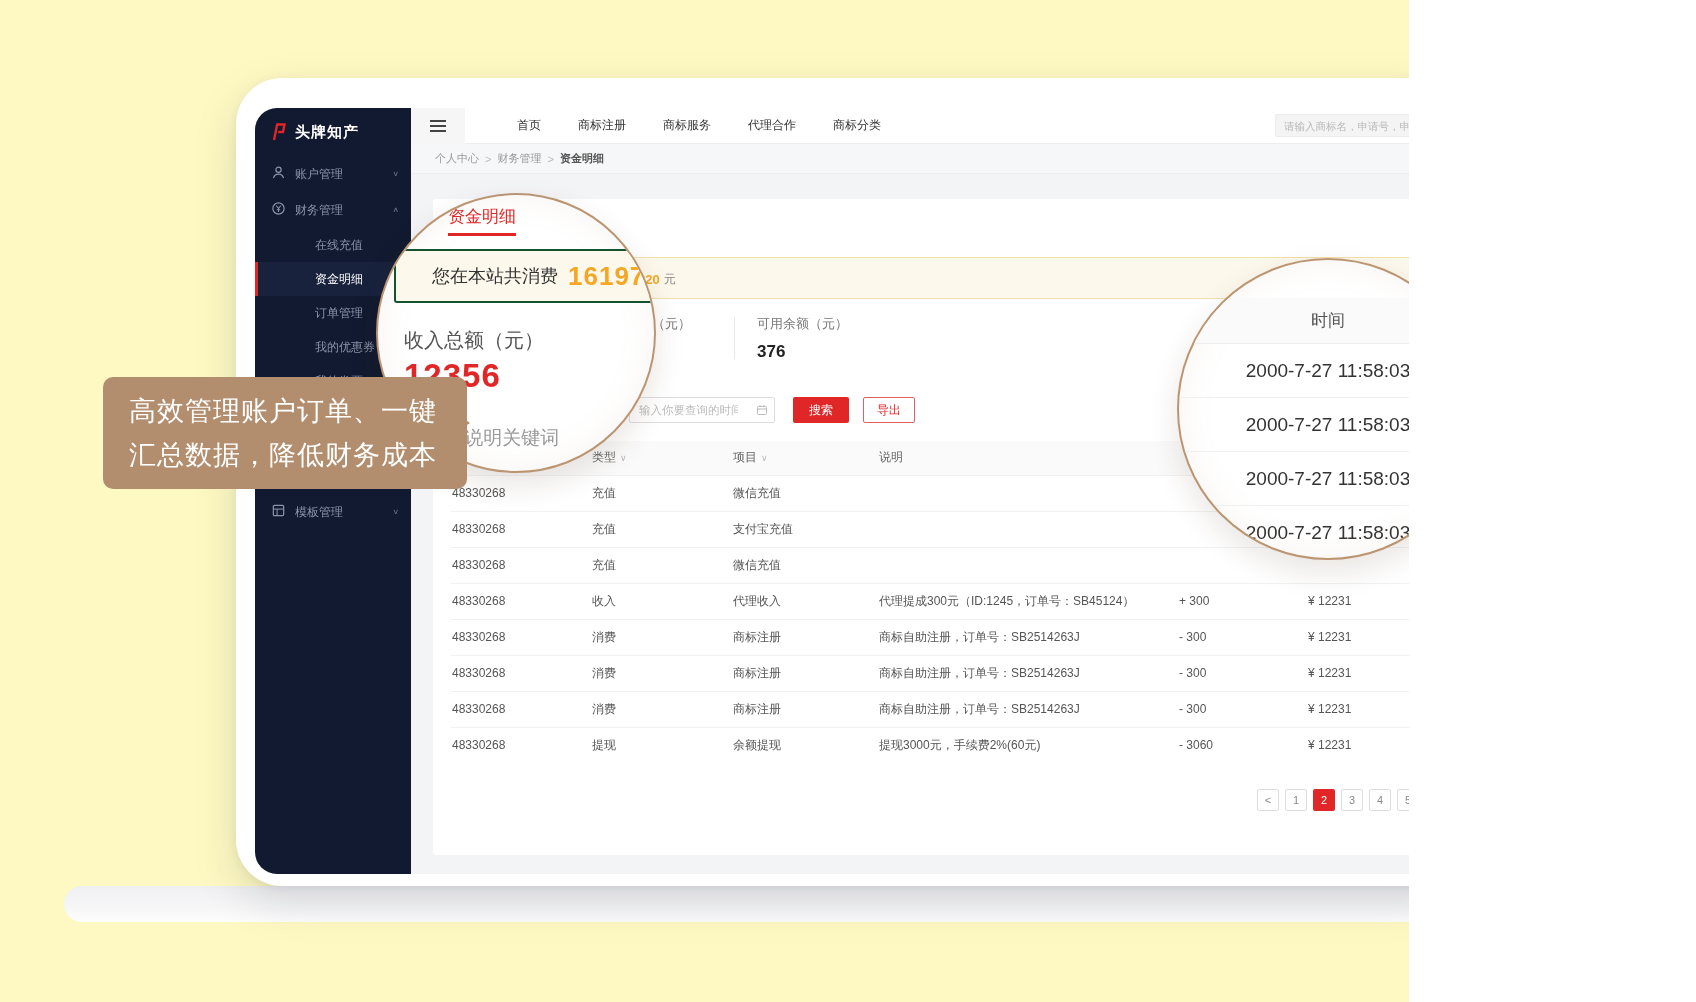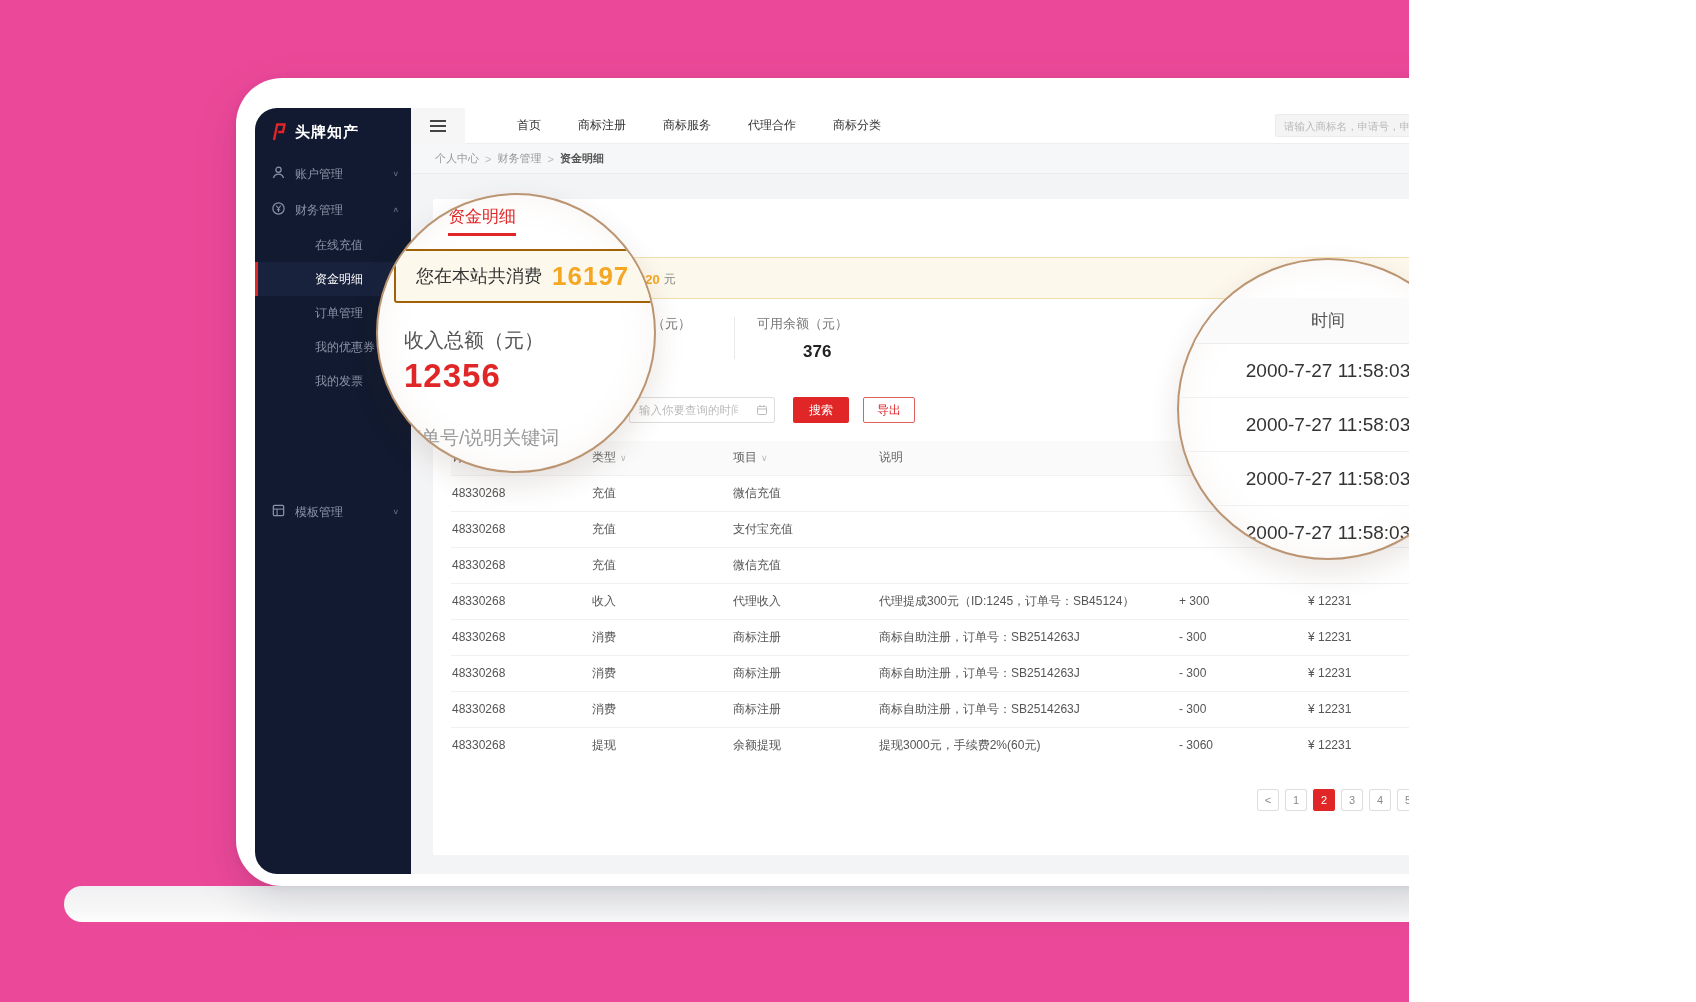--- a/index.html
+++ b/index.html
@@ -1,17 +1,17 @@
 <!DOCTYPE html>
 <html><head>
 <meta charset="utf-8">
 <style>
   html,body{margin:0;padding:0;background:#fff;}
   *{box-sizing:border-box;font-family:"Liberation Sans","DejaVu Sans",sans-serif;}
-  .stage{position:relative;width:1409px;height:1002px;background:#ec4899;overflow:hidden;}
+  .stage{position:relative;width:1409px;height:1002px;background:#fef9c3;overflow:hidden;}
 
   
   .laptop-base{position:absolute;left:64px;top:886px;width:1562px;height:36px;border-radius:20px;
     background:linear-gradient(180deg,#f0f0f2 0%,#f7f7f8 65%,#fdfdfe 100%);}
   .laptop-frame{position:absolute;left:236px;top:78px;width:1224px;height:808px;background:#fff;border-radius:46px;
     box-shadow:0 16px 45px rgba(15,20,40,.13),0 2px 10px rgba(15,20,40,.06);}
   .screen{position:absolute;left:19px;top:30px;right:21px;bottom:12px;border-radius:22px;overflow:hidden;
     display:flex;background:#f3f4f6;}
 
   
@@ -48,21 +48,21 @@
 
   .page-tab{display:inline-block;margin:18px 0 0 24px;color:#e02626;font-size:14px;padding-bottom:7px;
     border-bottom:3px solid #e02626;cursor:pointer;}
   .banner{position:relative;margin:12px 8px 0 16px;height:42px;background:#fdf8ec;border:1px solid #f3dfae;border-radius:2px;}
   .banner-tail{position:absolute;left:188px;top:0;height:42px;display:flex;align-items:center;font-size:12px;}
   .banner-tail .num{color:#f5a623;font-size:13px;font-weight:bold;}
   .banner-tail .unit{color:#888;margin-left:4px;}
 
   .stats{display:flex;margin:16px 0 0 24px;height:66px;align-items:flex-start;}
   .stat-label{font-size:13px;color:#777;}
-  .stat-value{margin-top:9px;font-size:17px;font-weight:bold;color:#222;margin-left:46px;}
+  .stat-value{margin-top:9px;font-size:17px;font-weight:bold;color:#222;}
   .stat-col1{width:195px;}
   .stat-col1 .stat-value{color:#e02626;font-size:20px;}
   .stat-col2{width:82px;}
   .stat-divider{width:1px;height:42px;background:#e9e9ec;margin-top:2px;}
   .stat-col3{padding-left:22px;}
 
   .filter-row{display:flex;align-items:center;margin-top:16px;}
   .filter-spacer{width:196px;flex:0 0 196px;}
   .time-input-wrap{position:relative;width:146px;}
   .time-input{width:146px;height:26px;border:1px solid #ddd;border-radius:2px;font-size:11.5px;color:#666;
@@ -88,21 +88,21 @@
   .page-btn.active{background:#e02626;border-color:#e02626;color:#fff;}
 
   
   .mag-circle{position:absolute;border-radius:50%;background:#fff;border:2px solid #bb9572;overflow:hidden;z-index:20;
     box-shadow:0 12px 30px rgba(70,45,20,.12), inset 0 0 34px rgba(187,149,114,.10);}
   .magl{left:376px;top:193px;width:280px;height:280px;}
   .magr{left:1177px;top:258px;width:302px;height:302px;}
   .magl .mag-tab{position:absolute;left:70px;top:10px;color:#e02626;font-size:17px;padding-bottom:5px;
     border-bottom:3px solid #e02626;white-space:nowrap;}
   .magl .mag-banner{position:absolute;left:16px;top:54px;width:330px;height:54px;background:#fdf8ec;
-    border:2px solid #a16207;border-radius:3px;display:flex;align-items:center;padding-left:20px;white-space:nowrap;}
+    border:2px solid #14532d;border-radius:3px;display:flex;align-items:center;padding-left:36px;white-space:nowrap;}
   .magl .mag-banner .pfx{font-size:18px;color:#333;}
   .magl .mag-banner .amt{font-size:26px;color:#f5a623;font-weight:bold;margin-left:10px;letter-spacing:1px;}
   .magl .mag-stat-label{position:absolute;left:26px;top:132px;font-size:20px;color:#555;white-space:nowrap;}
   .magl .mag-stat-value{position:absolute;left:26px;top:162px;font-size:33px;font-weight:bold;color:#e02626;letter-spacing:1px;}
   .magl .mag-header{position:absolute;left:24px;top:230px;font-size:19px;color:#999;white-space:nowrap;}
   .magr .magr-band{position:absolute;left:0;right:0;top:38px;height:46px;background:#fafafa;border-bottom:1px solid #ededed;
     display:flex;align-items:center;justify-content:center;font-size:17px;color:#555;}
   .magr .magr-rows{position:absolute;left:0;right:0;top:84px;}
   .magr .magr-row{height:54px;border-bottom:1px solid #f0f0f1;display:flex;align-items:center;justify-content:center;
     font-size:19px;color:#333;white-space:nowrap;}
@@ -362,14 +362,15 @@
   <div class="mag-circle magr">
     <div class="magr-band">时间</div>
     <div class="magr-rows" id="magr-rows">
         <div class="magr-row">2000-7-27 11:58:03</div>
         <div class="magr-row">2000-7-27 11:58:03</div>
         <div class="magr-row">2000-7-27 11:58:03</div>
         <div class="magr-row">2000-7-27 11:58:03</div>
       </div>
   </div>
 
+  <div class="callout callout1">高效管理账户订单、一键汇总数据，降低财务成本</div>
 
 </div>
 
 </body></html>

